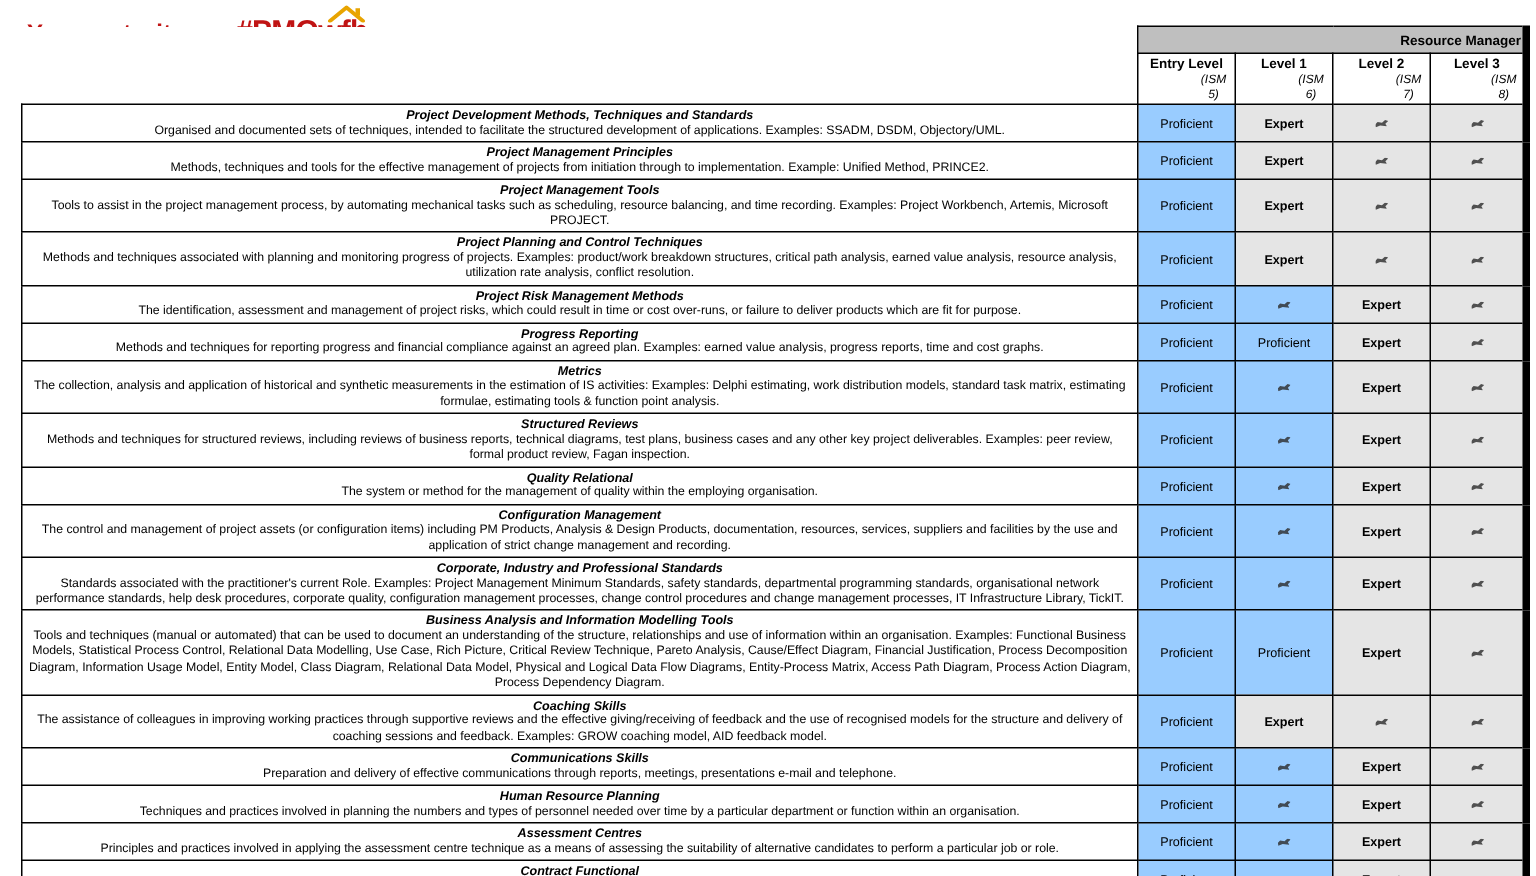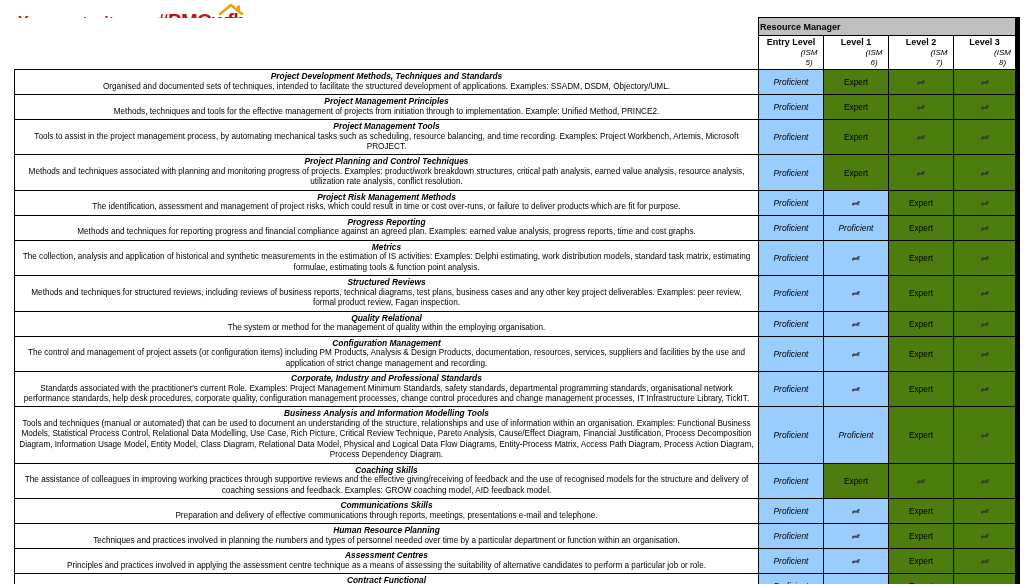--- a/index.html
+++ b/index.html
@@ -9,30 +9,30 @@
   .logo{position:relative;display:inline-block;margin-top:2px;}
   .logo-text{color:#c01414;font-size:20px;font-weight:bold;letter-spacing:-0.5px;}
   .logo-roof{position:absolute;top:-8px;left:60px;}
   .logo-caption{position:absolute;left:10px;top:23px;display:flex;gap:5px;align-items:center;}
   .cap-red{display:inline-block;width:17px;height:4px;background:#c01414;border-radius:1px;}
   .cap-gold{display:inline-block;width:48px;height:4px;background:#e8a400;border-radius:1px;opacity:.85;}
 
   table.matrix{border-collapse:collapse;table-layout:fixed;position:absolute;left:14px;top:17px;width:1003px;}
   .matrix td,.matrix th{border:1px solid #000;box-sizing:border-box;}
   .matrix .blank{border:none;background:#fff;}
-  .matrix th.group{background:#bfbfbf;font-size:9px;font-weight:bold;text-align:left;height:18px;padding:1px;}
+  .matrix th.group{background:#bfbfbf;font-size:9px;font-weight:bold;text-align:right;height:18px;padding:1px;}
   .matrix th.lvlhead{background:#fff;height:26px;text-align:center;vertical-align:middle;padding:1px;}
   .lh{font-size:9px;font-weight:bold;line-height:11px;}
   .ls{font-size:8px;font-style:italic;font-weight:normal;line-height:10px;margin-left:36px;}
   .desc{background:#fff;padding:1px 4px 2px 4px;vertical-align:top;text-align:center;}
   .skill{font-size:8.4px;font-weight:bold;font-style:italic;line-height:10.6px;}
   .sdesc{font-size:8.2px;line-height:10.4px;}
   td.lvl{text-align:center;vertical-align:middle;font-size:8.4px;padding:1px;}
-  td.blue{background:#99ccff;font-style:italic;}
-  td.purple{background:#4d7c0f;}
+  td.blue{background:#99ccff;}
+  td.purple{background:#e5e5e5;font-weight:bold;}
   .rthick{border-right:5px solid #000 !important;}
   .ditto{display:inline-block;width:8px;height:5px;background:#2a2a2a;opacity:.8;transform:skewX(-14deg);
          clip-path:polygon(0 55%,14% 28%,52% 36%,72% 0,100% 14%,82% 50%,100% 82%,42% 72%,10% 96%);}
 </style>
 </head>
 <body>
 
 <div class="topbar">
   <span class="page-title">Your maturity</span>
   <span class="logo">

